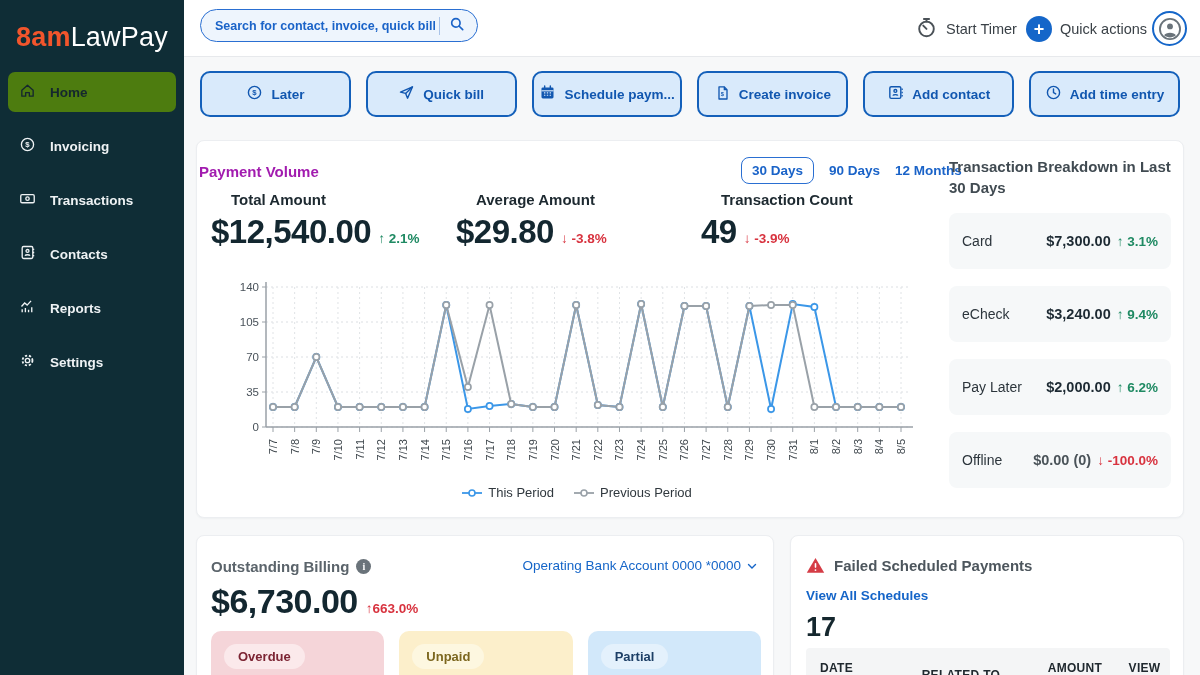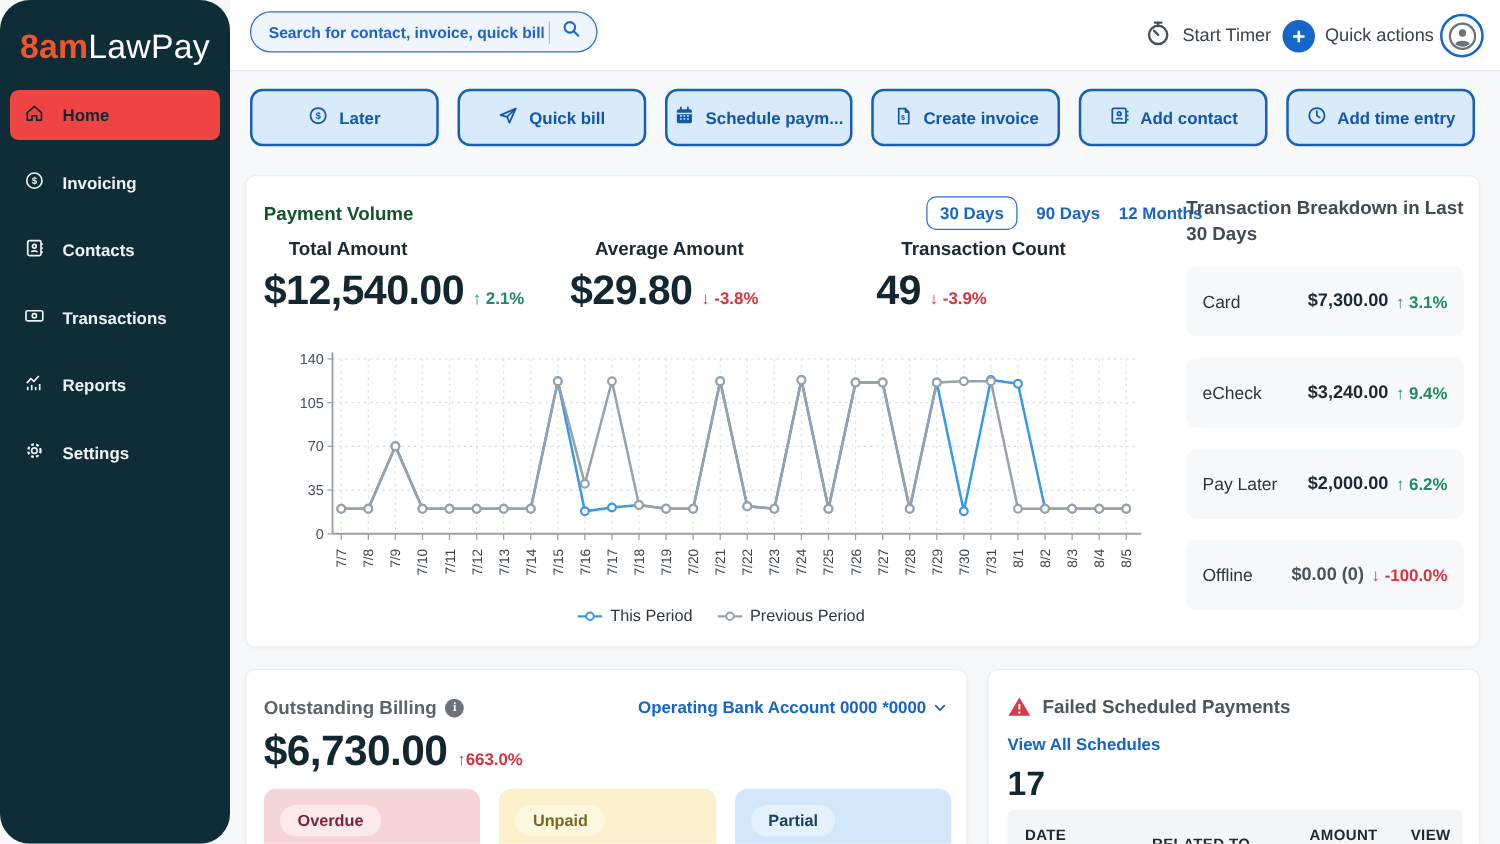--- a/index.html
+++ b/index.html
@@ -1,27 +1,27 @@
 <!DOCTYPE html>
 <html><head>
 <meta charset="utf-8">
 <style>
   * { box-sizing: border-box; margin: 0; padding: 0; }
   html,body { width:1200px; height:675px; overflow:hidden; }
   body { position:relative; font-family:"Liberation Sans", sans-serif; background:#f7f8f9; }
 
   
-  .sidebar { position:absolute; left:0; top:0; width:184px; height:675px; background:#0f2d36;border-radius:24px; }
+  .sidebar { position:absolute; left:0; top:0; width:184px; height:675px; background:#0f2d36; }
   .logo { position:absolute; left:16px; top:22px; font-size:27px; letter-spacing:0.2px; }
   .logo .l8am { color:#f2552c; font-weight:800; }
   .logo .lpay { color:#ffffff; font-weight:400; }
   .nav { position:absolute; left:8px; right:8px; top:72px; }
   .nav-item { height:40px; display:flex; align-items:center; gap:14px; padding:0 11px;
     border-radius:7px; color:#eef2f4; font-size:13.5px; font-weight:700; margin-bottom:14px; cursor:pointer; }
-  .nav-item.active { background:#ef4444; color:#15272e; }
+  .nav-item.active { background:#4d7c0f; color:#15272e; }
   .nav-item svg { flex:0 0 auto; }
 
   
   .topbar { position:absolute; left:184px; top:0; width:1016px; height:57px; background:#ffffff; border-bottom:1px solid #e7e9ec; }
   .search { position:absolute; left:16px; top:9px; width:278px; height:33px; border:1.5px solid #2a6fd2;
     background:#eef5fd; border-radius:17px; display:flex; align-items:center; padding:0 11px 0 14px; color:#1a63c8; }
   .search input { flex:1; min-width:0; border:none; outline:none; background:transparent; font-family:"Liberation Sans",sans-serif;
     font-size:12.5px; font-weight:700; color:#1a63c8; }
   .search input::placeholder { color:#1a63c8; opacity:1; }
   .search .sep { width:1px; height:18px; background:#a9c3e8; margin:0 8px 0 4px; }
@@ -33,21 +33,21 @@
     display:flex; align-items:center; justify-content:center; background:#fff; cursor:pointer; color:#6a737a; }
 
   
   .qbtn-row { position:absolute; left:200px; top:71px; width:980px; display:flex; gap:15px; }
   .qbtn { flex:1; height:46px; background:#d9eafb; border:2px solid #1460ba; border-radius:10px;
     display:flex; align-items:center; justify-content:center; gap:8px; color:#1157b0; font-size:13.5px; font-weight:700; cursor:pointer; white-space:nowrap; }
 
   
   .card { background:#fff; border:1px solid #eceef1; border-radius:8px; box-shadow:0 1px 2px rgba(20,40,60,0.04); position:absolute; }
   .card-main { left:196px; top:140px; width:988px; height:378px; }
-  .pv-title { position:absolute; left:14px; top:22px; font-size:15px; font-weight:700; color:#14532d; }
+  .pv-title { position:absolute; left:2px; top:22px; font-size:15px; font-weight:700; color:#a21caf; }
   .range { position:absolute; left:544px; top:16px; display:flex; align-items:center; gap:15px; font-size:13.5px; font-weight:600; color:#1a63c8; }
   .range .opt { cursor:pointer; }
   .range .opt.sel { border:1.5px solid #2a6fd2; border-radius:8px; padding:5px 10px; }
   .stat { position:absolute; top:50px; }
   .stat .s-label { font-size:15px; font-weight:700; color:#1d2930;margin-left:20px; }
   .stat .s-row { margin-top:5px; display:flex; align-items:baseline; gap:7px; }
   .stat .s-value { font-size:33px; font-weight:800; color:#132730; letter-spacing:-0.5px; }
   .delta { font-size:13.5px; font-weight:700; white-space:nowrap; }
   .delta.up { color:#1f8a63; }
   .delta.down { color:#d8333f; }
@@ -62,21 +62,21 @@
   .bd-row { height:56px; background:#f6f8f9; border-radius:8px; margin-bottom:17px; display:flex; align-items:center; justify-content:space-between; padding:0 13px; }
   .bd-label { font-size:14px; color:#2c353c; }
   .bd-val { display:flex; align-items:center; gap:6px; }
   .bd-amount { font-size:14.5px; font-weight:600; color:#1d2a33; }
 
   
   .card-outstanding { left:196px; top:535px; width:578px; height:175px; }
   .ob-title { position:absolute; left:14px; top:22px; display:flex; align-items:center; gap:7px; font-size:15px; font-weight:700; color:#5b646b; }
   .info-dot { width:15px; height:15px; border-radius:50%; background:#6a737a; color:#fff; font-size:10px; font-weight:700;
     display:inline-flex; align-items:center; justify-content:center; font-family:"Liberation Serif",serif; }
-  .ob-account { position:absolute; right:14px; top:22px; display:flex; align-items:center; gap:4px; color:#1565c8; font-size:13.5px; font-weight:700; cursor:pointer; }
+  .ob-account { position:absolute; right:14px; top:22px; display:flex; align-items:center; gap:4px; color:#1565c8; font-size:13.5px; font-weight:400; cursor:pointer; }
   .ob-value-row { position:absolute; left:14px; top:46px; display:flex; align-items:baseline; gap:8px; }
   .ob-value { font-size:34px; font-weight:800; color:#132730; letter-spacing:-0.5px; }
   .chips { position:absolute; left:14px; top:95px; width:550px; display:flex; gap:15px; }
   .chip { flex:1; height:70px; border-radius:10px; padding:13px 0 0 13px; cursor:pointer; }
   .chip-pill { display:inline-block; padding:5px 14px; border-radius:14px; font-size:13px; font-weight:700; }
   .chip.overdue { background:#f5d5d9; } .chip.overdue .chip-pill { background:#fbe9eb; color:#7c2433; }
   .chip.unpaid  { background:#fcefcb; } .chip.unpaid .chip-pill  { background:#fdf7e0; color:#7c671f; }
   .chip.partial { background:#d2e8fa; } .chip.partial .chip-pill { background:#e4f1fc; color:#1d3f66; }
 
   
@@ -104,33 +104,33 @@
     </div>
     <div class="nav-item">
       <span><svg width="17" height="17" viewBox="0 0 24 24" fill="none" stroke="currentColor" stroke-width="1.9">
             <circle cx="12" cy="12" r="8.6"></circle>
             <text x="12" y="16" font-size="11" font-weight="bold" text-anchor="middle" fill="currentColor" stroke="none">$</text>
           </svg></span>
       <span>Invoicing</span>
     </div>
     <div class="nav-item">
       <span><svg width="17" height="17" viewBox="0 0 24 24" fill="none" stroke="currentColor" stroke-width="1.9">
+            <rect x="2.5" y="6.5" width="19" height="11.5" rx="1.8"></rect>
+            <circle cx="12" cy="12.2" r="2.4"></circle>
+          </svg></span>
+      <span>Transactions</span>
+    </div>
+    <div class="nav-item">
+      <span><svg width="17" height="17" viewBox="0 0 24 24" fill="none" stroke="currentColor" stroke-width="1.9">
             <rect x="4.5" y="3.5" width="15" height="17" rx="2"></rect>
             <circle cx="12" cy="9.8" r="2.1"></circle>
             <path d="M8.6 16.6c.7-1.9 6.1-1.9 6.8 0"></path>
             <path d="M19.5 7.5h2M19.5 12h2M19.5 16.5h2"></path>
           </svg></span>
       <span>Contacts</span>
-    </div>
-    <div class="nav-item">
-      <span><svg width="17" height="17" viewBox="0 0 24 24" fill="none" stroke="currentColor" stroke-width="1.9">
-            <rect x="2.5" y="6.5" width="19" height="11.5" rx="1.8"></rect>
-            <circle cx="12" cy="12.2" r="2.4"></circle>
-          </svg></span>
-      <span>Transactions</span>
     </div>
     <div class="nav-item">
       <span><svg width="17" height="17" viewBox="0 0 24 24" fill="none" stroke="currentColor" stroke-width="1.9">
             <path d="M3.5 12l4.5-5 3.5 3 5.5-6"></path>
             <path d="M4.5 20v-4M9 20v-6M13.5 20v-3.5M18 20v-7"></path>
           </svg></span>
       <span>Reports</span>
     </div>
     <div class="nav-item">
       <span><svg width="17" height="17" viewBox="0 0 24 24" fill="none" stroke="currentColor" stroke-width="1.9">

